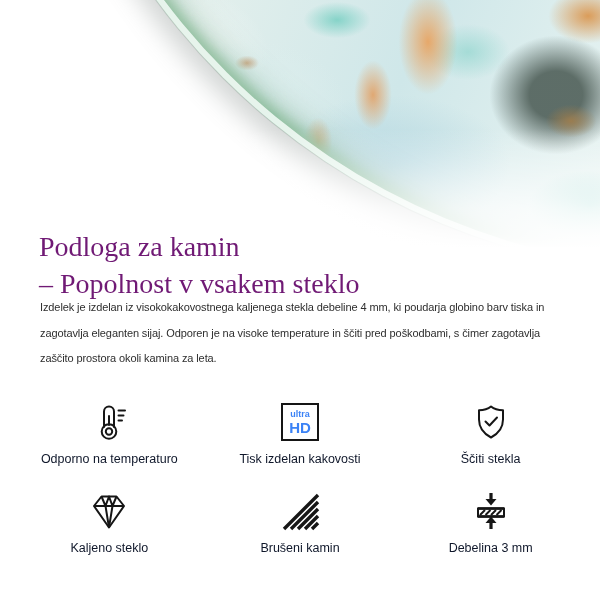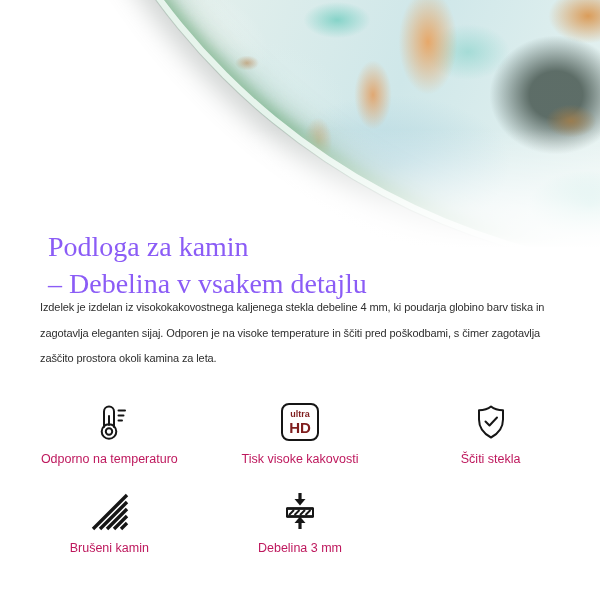--- a/index.html
+++ b/index.html
@@ -63,25 +63,25 @@
     top: 10px; left: 0; height: 2px; width: 22px;
     background: linear-gradient(to right, rgba(255,255,255,0), #fff 42%, #fff 58%, rgba(255,255,255,0));
   }
   .hero-fade {
     position: absolute; inset: 0; pointer-events: none;
     background: linear-gradient(to bottom, rgba(255,255,255,0) 52%, rgba(255,255,255,.78) 84%, #ffffff 100%);
   }
 
   
   .title {
-    position: absolute; left: 48px; top: 228px; width: 530px;
+    position: absolute; left: 39px; top: 228px; width: 530px;
     font-family: "Liberation Serif", "DejaVu Serif", serif;
     font-weight: 400;
     font-size: 28px; line-height: 37px;
-    color: #8b5cf6;
+    color: #701a75;
   }
   .title span { display: block; }
 
   
   .desc {
     position: absolute; left: 40px; top: 295px; width: 532px;
     font-size: 11px; line-height: 25.5px;
     color: #2e2e2e; letter-spacing: -0.1px;
   }
 
@@ -96,45 +96,45 @@
     display: flex; flex-direction: column; align-items: center;
   }
   .feat-icon {
     width: 44px; height: 44px;
     display: flex; align-items: center; justify-content: center;
   }
   .feat-icon svg { display: block; }
   .feat-label {
     margin-top: 8px;
     font-size: 12.5px; line-height: 15px;
-    color: #be185d; text-align: center; white-space: nowrap;
+    color: #0f172a; text-align: center; white-space: nowrap;
   }
   .uhd {
     width: 38px; height: 38px;
-    border: 2.5px solid #151515; border-radius: 8px;
+    border: 2.5px solid #151515; border-radius: 0;
     display: flex; flex-direction: column;
     align-items: center; justify-content: center;
-    line-height: 1; color: #7f1d1d;
+    line-height: 1; color: #3b82f6;
   }
   .uhd .t { font-size: 9px; font-weight: 600; }
   .uhd .b { font-size: 15px; font-weight: 700; margin-top: 1px; text-align: right; }
 </style>
 </head>
 <body>
 
 <div class="hero">
   <div class="hero-art"></div>
   <div class="hero-rim"></div>
   <div class="sparkle"></div>
   <div class="hero-fade"></div>
 </div>
 
 <h1 class="title">
   <span>Podloga za kamin</span>
-  <span>– Debelina v vsakem detajlu</span>
+  <span>– Popolnost v vsakem steklo</span>
 </h1>
 
 <p class="desc">Izdelek je izdelan iz visokokakovostnega kaljenega stekla debeline 4 mm, ki poudarja globino barv tiska in zagotavlja eleganten sijaj. Odporen je na visoke temperature in ščiti pred poškodbami, s čimer zagotavlja zaščito prostora okoli kamina za leta.</p>
 
 <div class="features">
 
   <div class="feat">
     <div class="feat-icon">
       <svg width="44" height="44" viewBox="0 0 44 44" fill="none" stroke="#161616" stroke-width="2" stroke-linecap="round">
         <path d="M17 27 V11.5 a5 5 0 0 1 10 0 V27"></path>
@@ -149,33 +149,44 @@
     <div class="feat-label">Odporno na temperaturo</div>
   </div>
 
   <div class="feat">
     <div class="feat-icon">
       <div class="uhd">
         <span class="t">ultra</span>
         <span class="b">HD</span>
       </div>
     </div>
-    <div class="feat-label">Tisk visoke kakovosti</div>
+    <div class="feat-label">Tisk izdelan kakovosti</div>
   </div>
 
   <div class="feat">
     <div class="feat-icon">
       <svg width="44" height="44" viewBox="0 0 44 44" fill="none" stroke="#161616" stroke-width="2" stroke-linecap="round" stroke-linejoin="round">
         <path d="M22 6.5 C19 9 14.5 10.2 10 10.2 V19.5 C10 28 15 33.8 22 37.5 C29 33.8 34 28 34 19.5 V10.2 C29.5 10.2 25 9 22 6.5 Z"></path>
         <path d="M16.5 21.5 L20.5 25.5 L28 17.5"></path>
       </svg>
     </div>
     <div class="feat-label">Ščiti stekla</div>
   </div>
 
+  <div class="feat">
+    <div class="feat-icon">
+      <svg width="44" height="44" viewBox="0 0 44 44" fill="none" stroke="#161616" stroke-width="2" stroke-linejoin="round">
+        <path d="M7 17 L14.5 7.5 H29.5 L37 17 L22 38.5 Z"></path>
+        <path d="M7 17 H37"></path>
+        <path d="M14.5 7.5 L18.5 17 L22 7.5 L25.5 17 L29.5 7.5"></path>
+        <path d="M18.5 17 L22 38.5 M25.5 17 L22 38.5"></path>
+      </svg>
+    </div>
+    <div class="feat-label">Kaljeno steklo</div>
+  </div>
 
   <div class="feat">
     <div class="feat-icon">
       <svg width="44" height="44" viewBox="0 0 44 44" stroke="#161616" stroke-width="3.4">
         <line x1="6" y1="40" x2="40" y2="6"></line>
         <line x1="13" y1="40" x2="40" y2="13"></line>
         <line x1="20" y1="40" x2="40" y2="20"></line>
         <line x1="27" y1="40" x2="40" y2="27"></line>
         <line x1="34" y1="40" x2="40" y2="34"></line>
       </svg>

